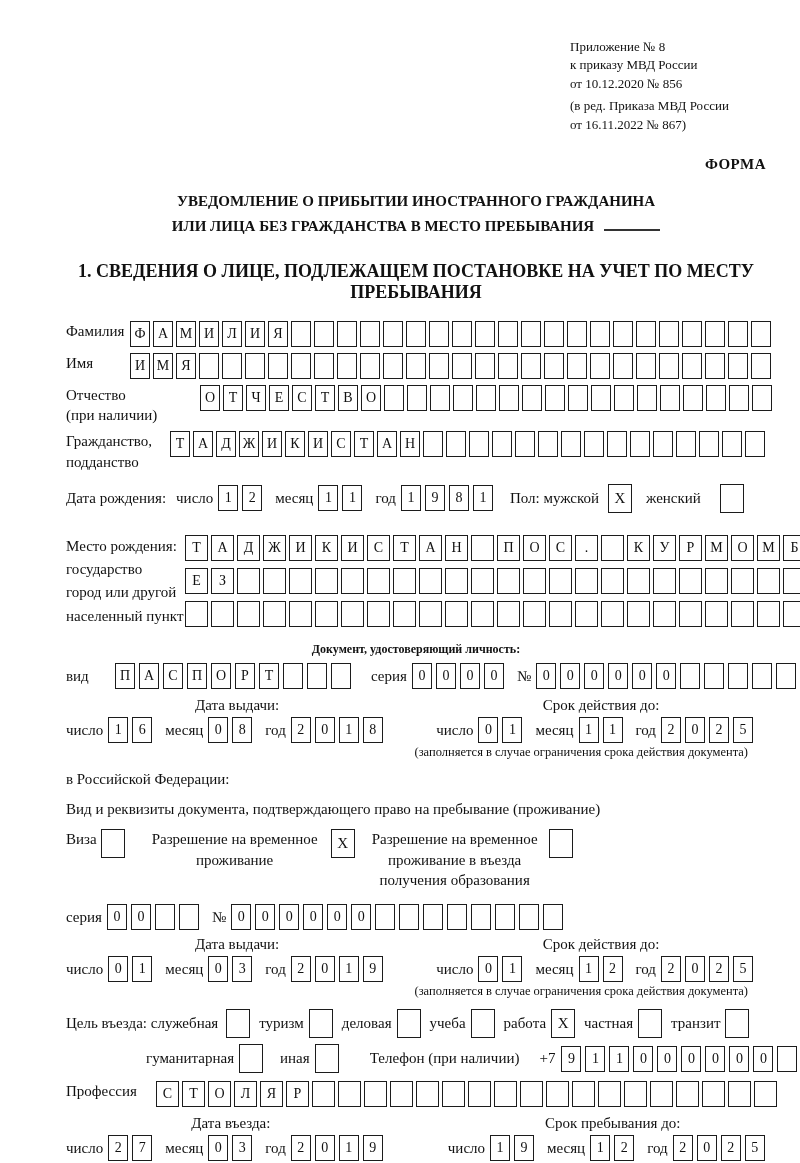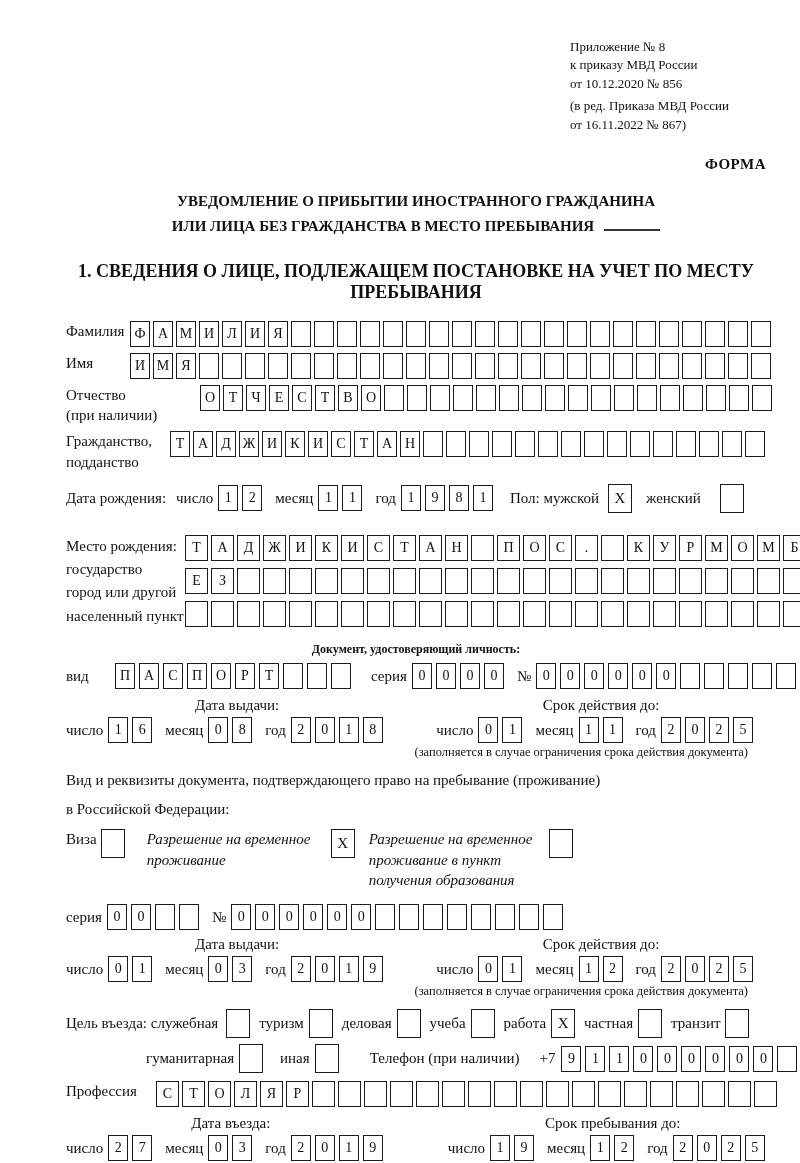--- a/index.html
+++ b/index.html
@@ -35,21 +35,21 @@
   .dg-line .lbl{margin-right:5px;}
   .dg-line .cells{margin-right:9px;}
   .dg-line .cell{margin-right:4px;}
   .note{font-size:12.5px;text-align:right;padding-right:18px;margin-top:2px;}
 
   .doc-header{text-align:center;font-weight:bold;font-size:12px;margin:8px 0 6px 0;}
 
   .opt-row{display:flex;align-items:flex-start;margin-top:10px;}
   .opt{display:flex;align-items:flex-start;}
   .opt .olbl{font-size:15px;line-height:1.35;}
-  .opt .center{font-style:italic;}
+  .opt .center{text-align:center;}
   .opt .cbox{margin-left:8px;}
 
   .p-item{display:inline-flex;align-items:center;margin-right:9px;}
   .p-item .lbl{margin-right:5px;}
 
   .stack{display:flex;flex-direction:column;}
   .stack .cells{margin-bottom:7px;}
   .label-lines div{font-size:15px;line-height:1.55;}
 </style>
 </head>
@@ -402,34 +402,34 @@
             <span class="cell">2</span>
             <span class="cell">0</span>
             <span class="cell">2</span>
             <span class="cell">5</span>
           </span>
       </div>
     </div>
   </div>
   <div class="note">(заполняется в случае ограничения срока действия документа)</div>
 
+  <div class="lbl" style="margin-top:9px;">в Российской Федерации:</div>
   <div class="lbl" style="margin-top:10px;">Вид и реквизиты документа, подтверждающего право на пребывание (проживание)</div>
-  <div class="lbl" style="margin-top:9px;">в Российской Федерации:</div>
 
   <div class="opt-row">
     <span class="opt">
       <span class="olbl">Виза</span>
       <span class="cbox" style="margin-left:4px;"></span>
     </span>
     <span class="opt" style="margin-left:22px;">
       <span class="olbl center" style="width:176px;">Разрешение на временное проживание</span>
       <span class="cbox">X</span>
     </span>
     <span class="opt" style="margin-left:14px;">
-      <span class="olbl center" style="width:172px;">Разрешение на временное проживание в пункт получения образования</span>
+      <span class="olbl center" style="width:172px;">Разрешение на временное проживание в въезда получения образования</span>
       <span class="cbox"></span>
     </span>
   </div>
 
   <div class="row dg-line" style="margin-top:14px;">
     <span class="lbl">серия</span>
     <span class="cells">
         <span class="cell">0</span>
         <span class="cell">0</span>
         <span class="cell"></span>

